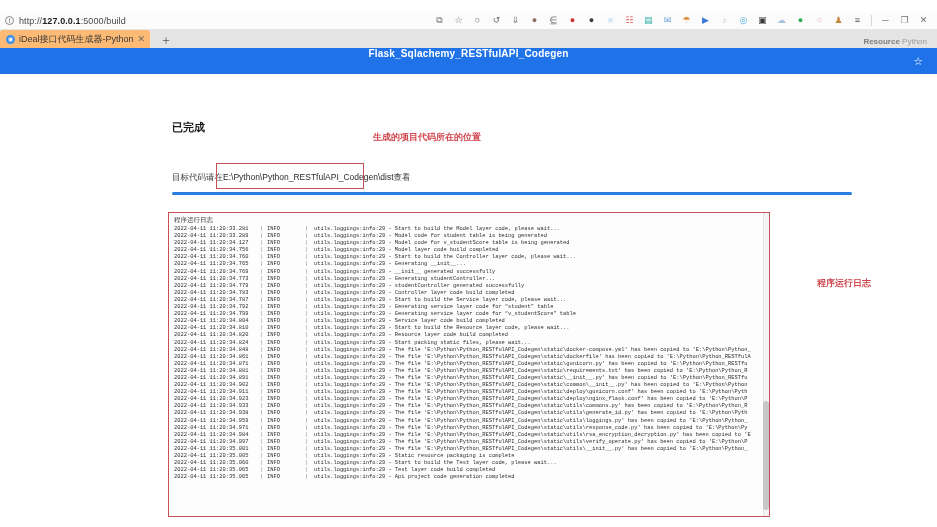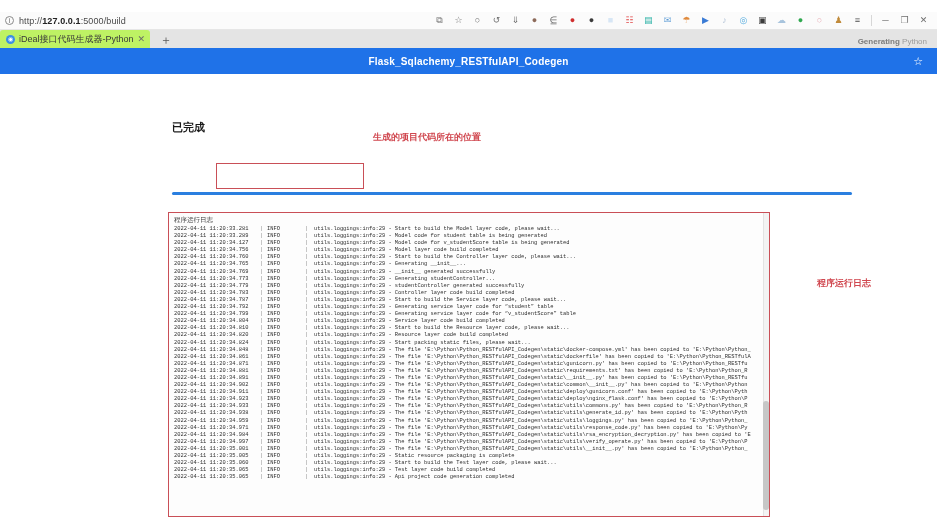--- a/index.html
+++ b/index.html
@@ -40,21 +40,21 @@
     border-radius: 2px; flex: 0 0 auto;
   }
   .tb-ico.sq { border-radius: 2px; }
   .tb-sep { width: 1px; height: 11px; background: #d7d7d7; }
 
   #tabstrip-row {
     height: 18px; display: flex; align-items: flex-end;
     background: #e4e4e4; position: relative;
   }
   #tab-active {
-    height: 18px; background: #bef264;
+    height: 18px; background: #fdba74;
     display: flex; align-items: center; gap: 4px;
     padding: 0 5px 0 6px; border-top-left-radius: 3px;
     border-top-right-radius: 3px; max-width: 240px;
   }
   .tab-favicon {
     width: 9px; height: 9px; border-radius: 50%;
     background: #3a8ee6; color: #fff; font-size: 6px;
     line-height: 9px; text-align: center; flex: 0 0 auto;
   }
   #tab-title {
@@ -70,21 +70,21 @@
     margin-left: auto; padding-right: 10px; padding-bottom: 2px;
     font-size: 8px; color: #9b9b9b; white-space: nowrap;
   }
   #browser-brand .brand-strong { color: #7d7d7d; font-weight: 700; }
 
   
   #page { width: 937px; height: 491px; background: #fff; position: relative; }
 
   #app-header {
     height: 26px; background: #1f72e8;
-    display: flex; align-items: center; justify-content: center;
+    display: flex; align-items: flex-start; justify-content: center;
     position: relative;
   }
   #app-title {
     color: #ffffff; font-size: 10px; font-weight: 700;
     letter-spacing: .2px;
   }
   #app-header-star {
     position: absolute; right: 14px; top: 50%;
     transform: translateY(-50%); color: #ffffff;
     font-size: 11px; line-height: 11px; cursor: pointer;
@@ -208,35 +208,36 @@
     </div>
   </div>
 
   <div id="tabstrip-row">
     <div id="tab-active">
       <span class="tab-favicon">◉</span>
       <span id="tab-title">iDeal接口代码生成器-Python</span>
       <span id="tab-close">✕</span>
     </div>
     <span id="new-tab-button">＋</span>
-    <span id="browser-brand"><span class="brand-strong">Generating</span><span> Python</span></span>
+    <span id="browser-brand"><span class="brand-strong">Resource</span><span> Python</span></span>
   </div>
 </div>
 
 <div id="page">
 
   <div id="app-header">
     <span id="app-title">Flask_Sqlachemy_RESTfulAPI_Codegen</span>
     <span id="app-header-star">☆</span>
   </div>
 
   <div id="content">
 
     <div id="status-heading">已完成</div>
 
+    <div id="path-line"><span>目标代码请在</span><span id="path-value">E:\Python\Python_RESTfulAPI_Codegen\dist</span><span>查看</span></div>
 
     <div id="path-callout-box"></div>
 
     <div id="progressbar-track">
       <div id="progressbar-fill" style="width: 100%;"></div>
     </div>
 
     <div id="log-panel">
       <div id="log-panel-title">程序运行日志</div>
       <div id="log-lines">

